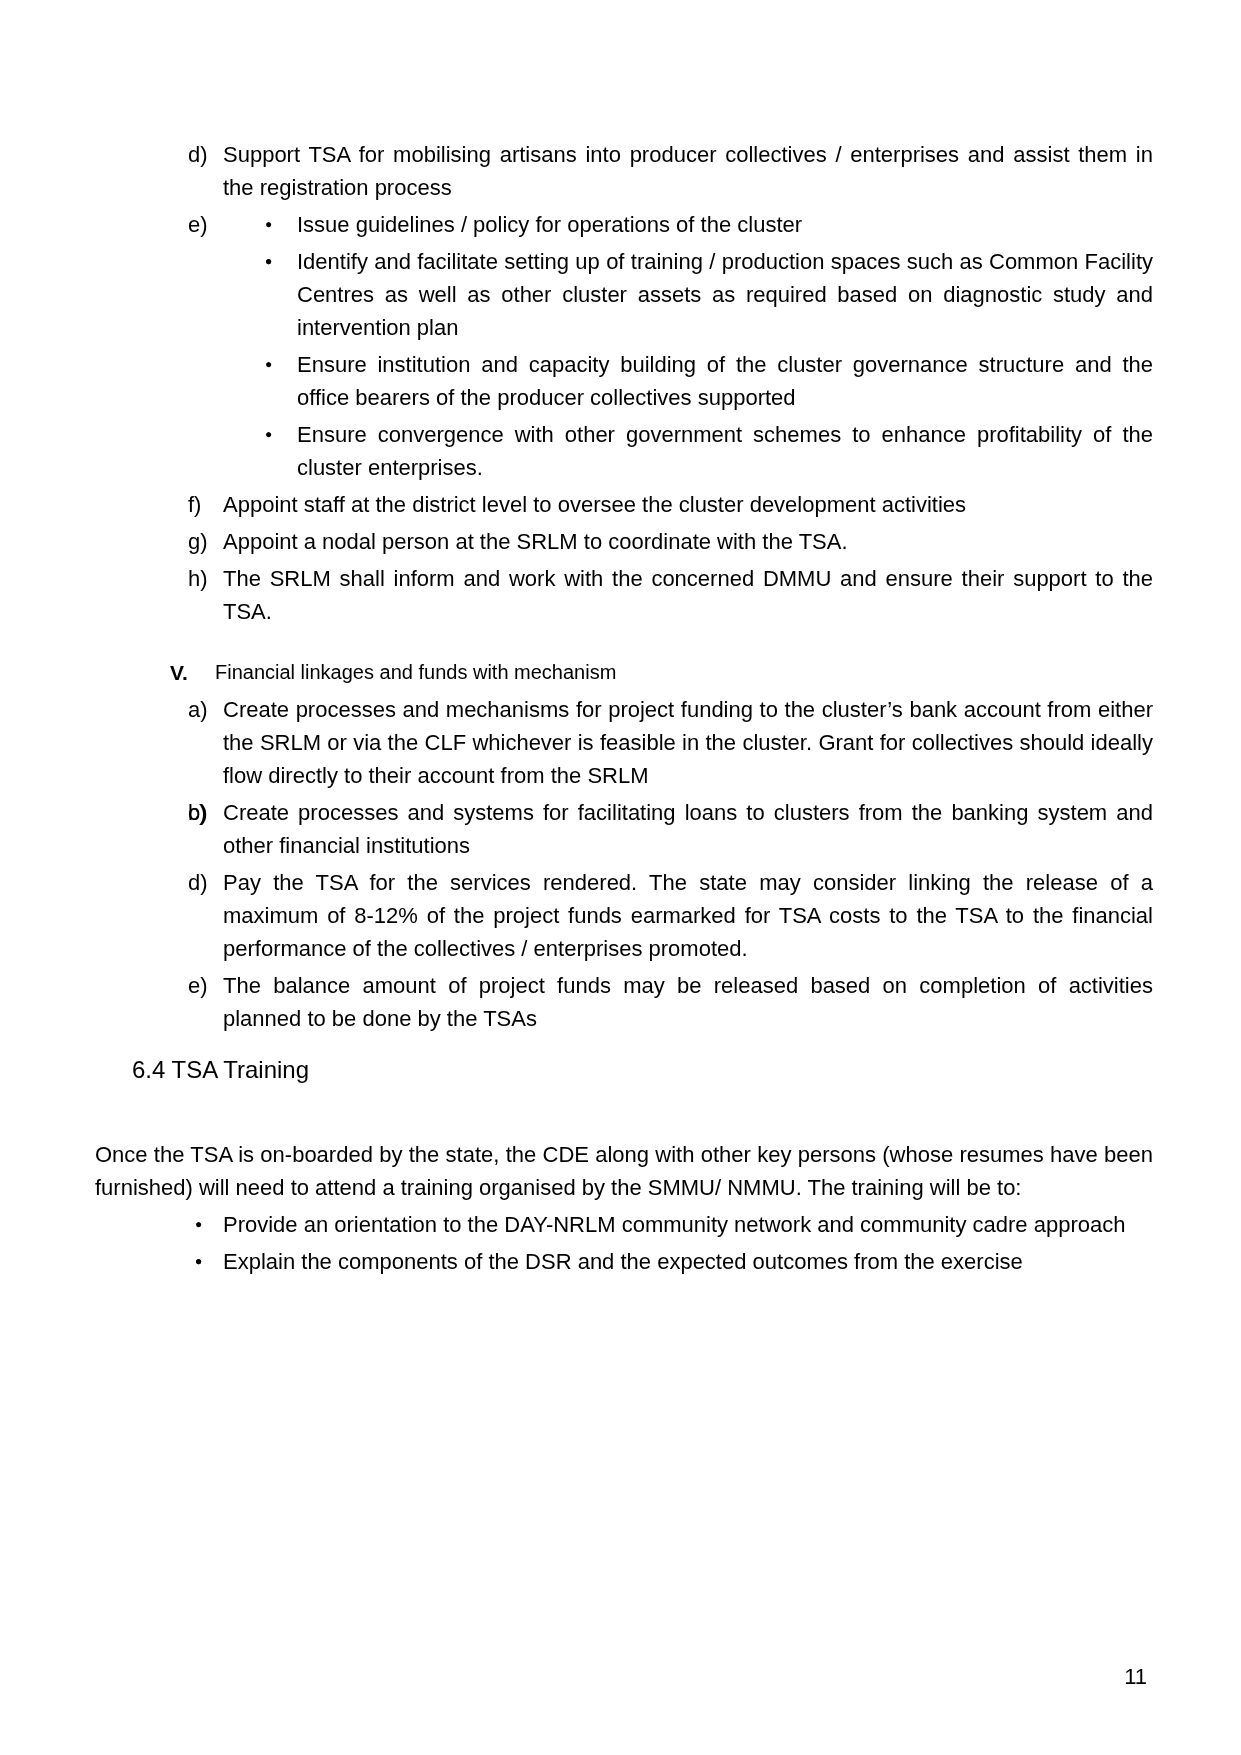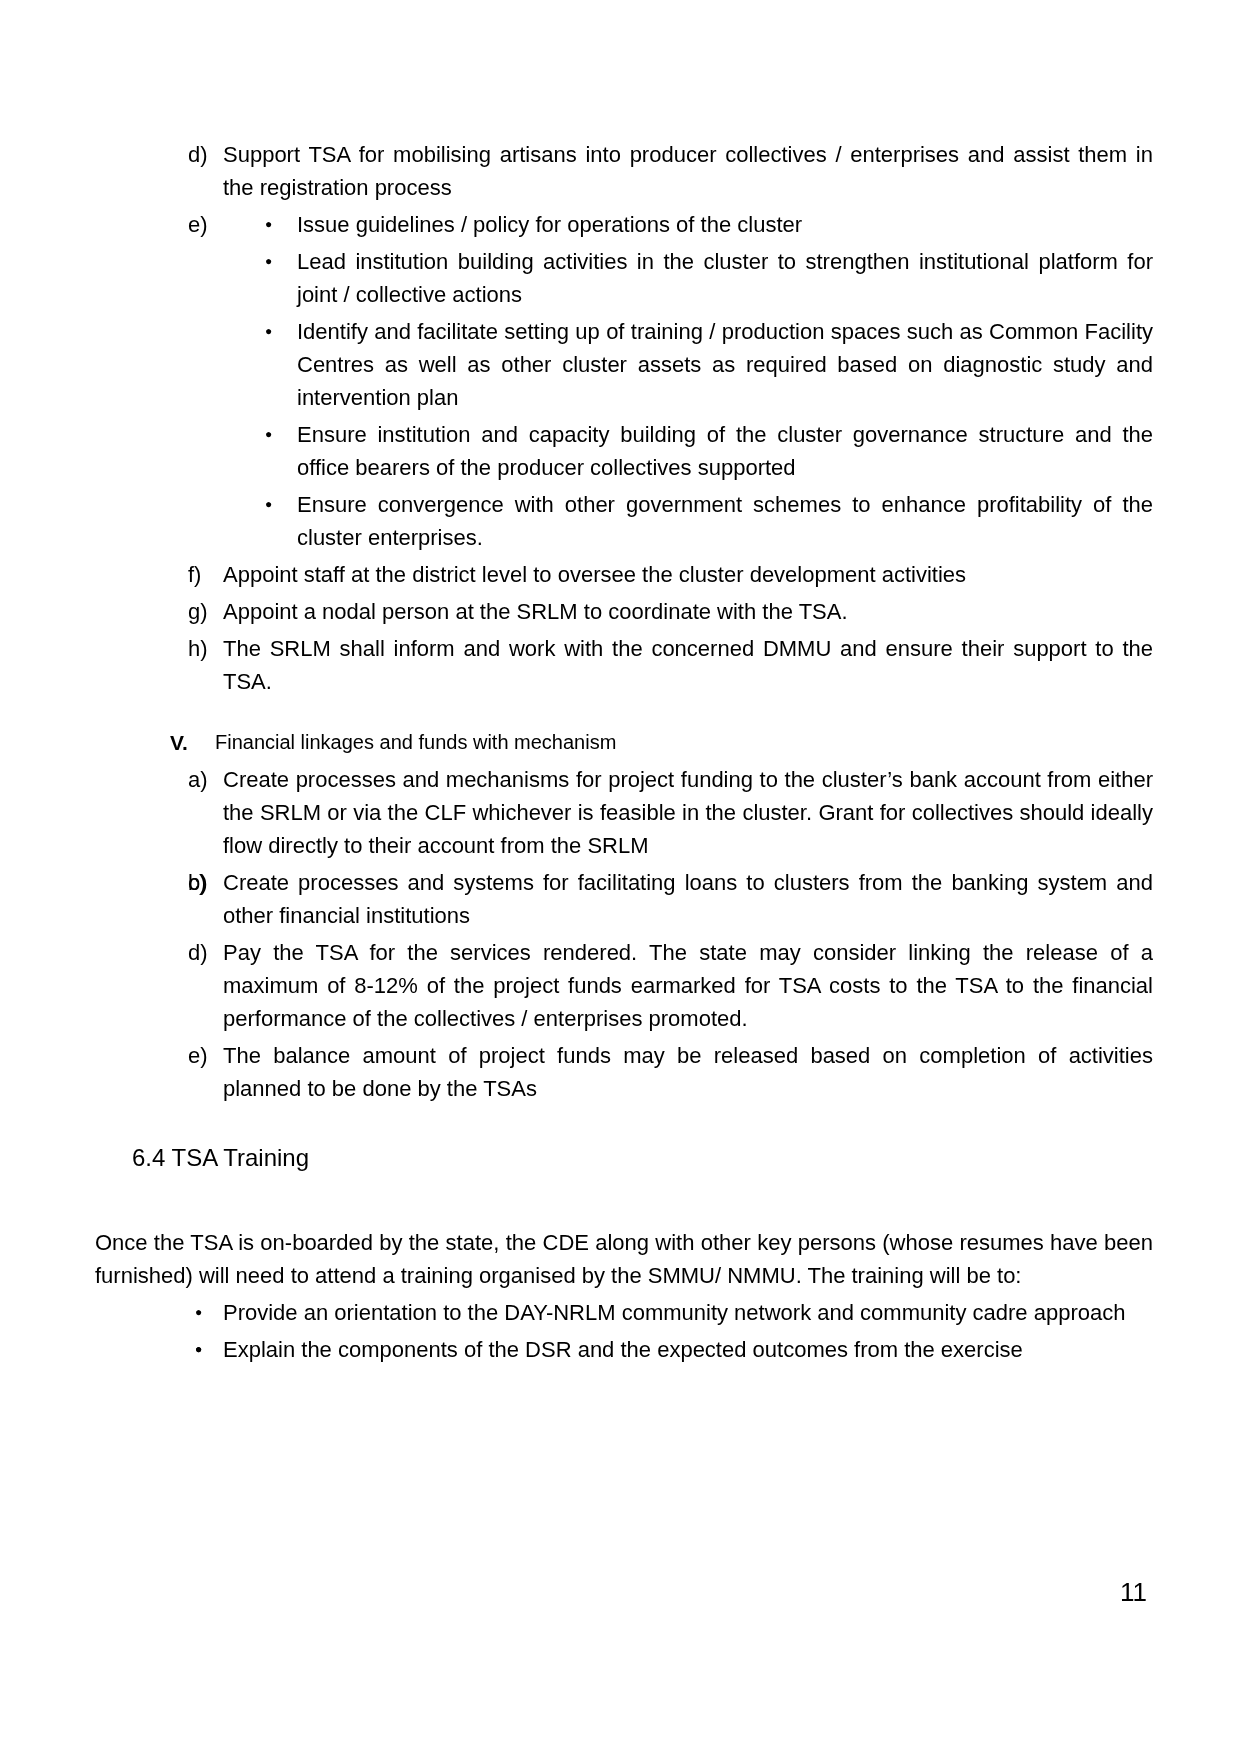--- a/index.html
+++ b/index.html
@@ -35,38 +35,38 @@
     margin-bottom: 4px;
     padding-left: 120px;
     font-size: 20px;
     text-align: left;
   }
   .v-heading > .marker {
     position: absolute; left: 75px; top: 0;
     font-weight: bold; font-size: 21px;
   }
   .h64 {
-    margin-top: 36px;
+    margin-top: 18px;
     margin-bottom: 0;
     padding-left: 37px;
     font-size: 24px;
     font-weight: normal;
     line-height: 33px;
     text-align: left;
   }
   .para {
     margin-top: 52px;
     margin-bottom: 4px;
     text-align: justify;
   }
   .page-num {
     position: absolute;
-    top: 1576px;
+    top: 1660px;
     right: 94px;
-    font-size: 26px;
+    font-size: 22px;
     line-height: 33px;
   }
 </style>
 </head>
 <body>
 
 <div class="content">
 
   <div class="li l1">
     <span class="marker">d)</span>
@@ -75,21 +75,20 @@
   <div class="li l1">
     <span class="marker">e)</span>
   </div>
 
   <div class="li l2">
     <span class="bullet">●</span>
     <span>Issue guidelines / policy for operations of the cluster</span>
   </div>
   <div class="li l2">
     <span class="bullet">●</span>
-    <span>Lead institution building activities in the cluster to strengthen institutional platform for joint / collective actions</span>
   </div>
   <div class="li l2">
     <span class="bullet">●</span>
     <span>Identify and facilitate setting up of training / production spaces such as Common Facility Centres as well as other cluster assets as required based on diagnostic study and intervention plan</span>
   </div>
   <div class="li l2">
     <span class="bullet">●</span>
     <span>Ensure institution and capacity building of the cluster governance structure and the office bearers of the producer collectives supported</span>
   </div>
   <div class="li l2">

